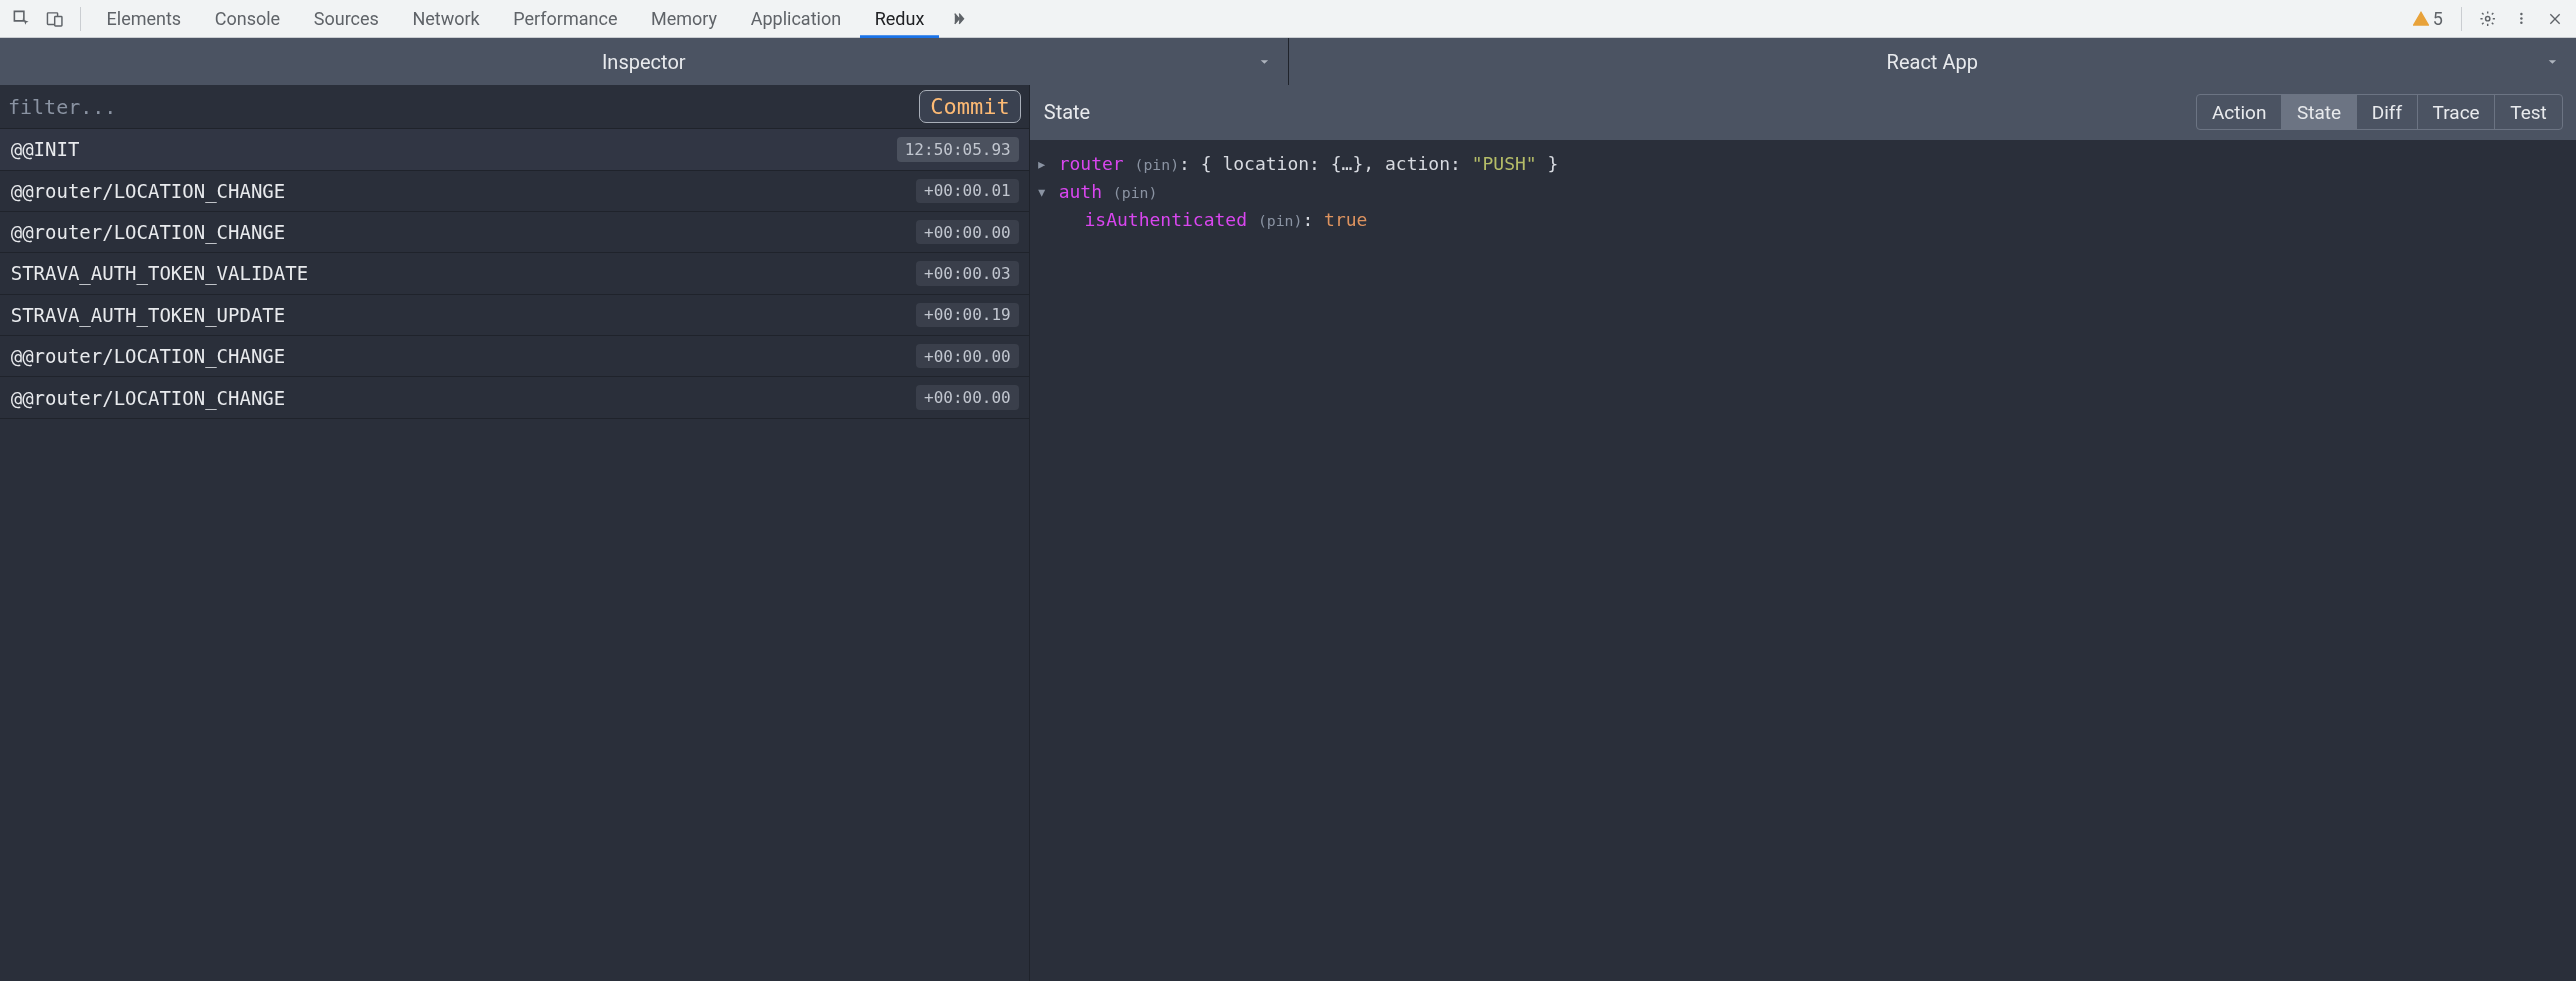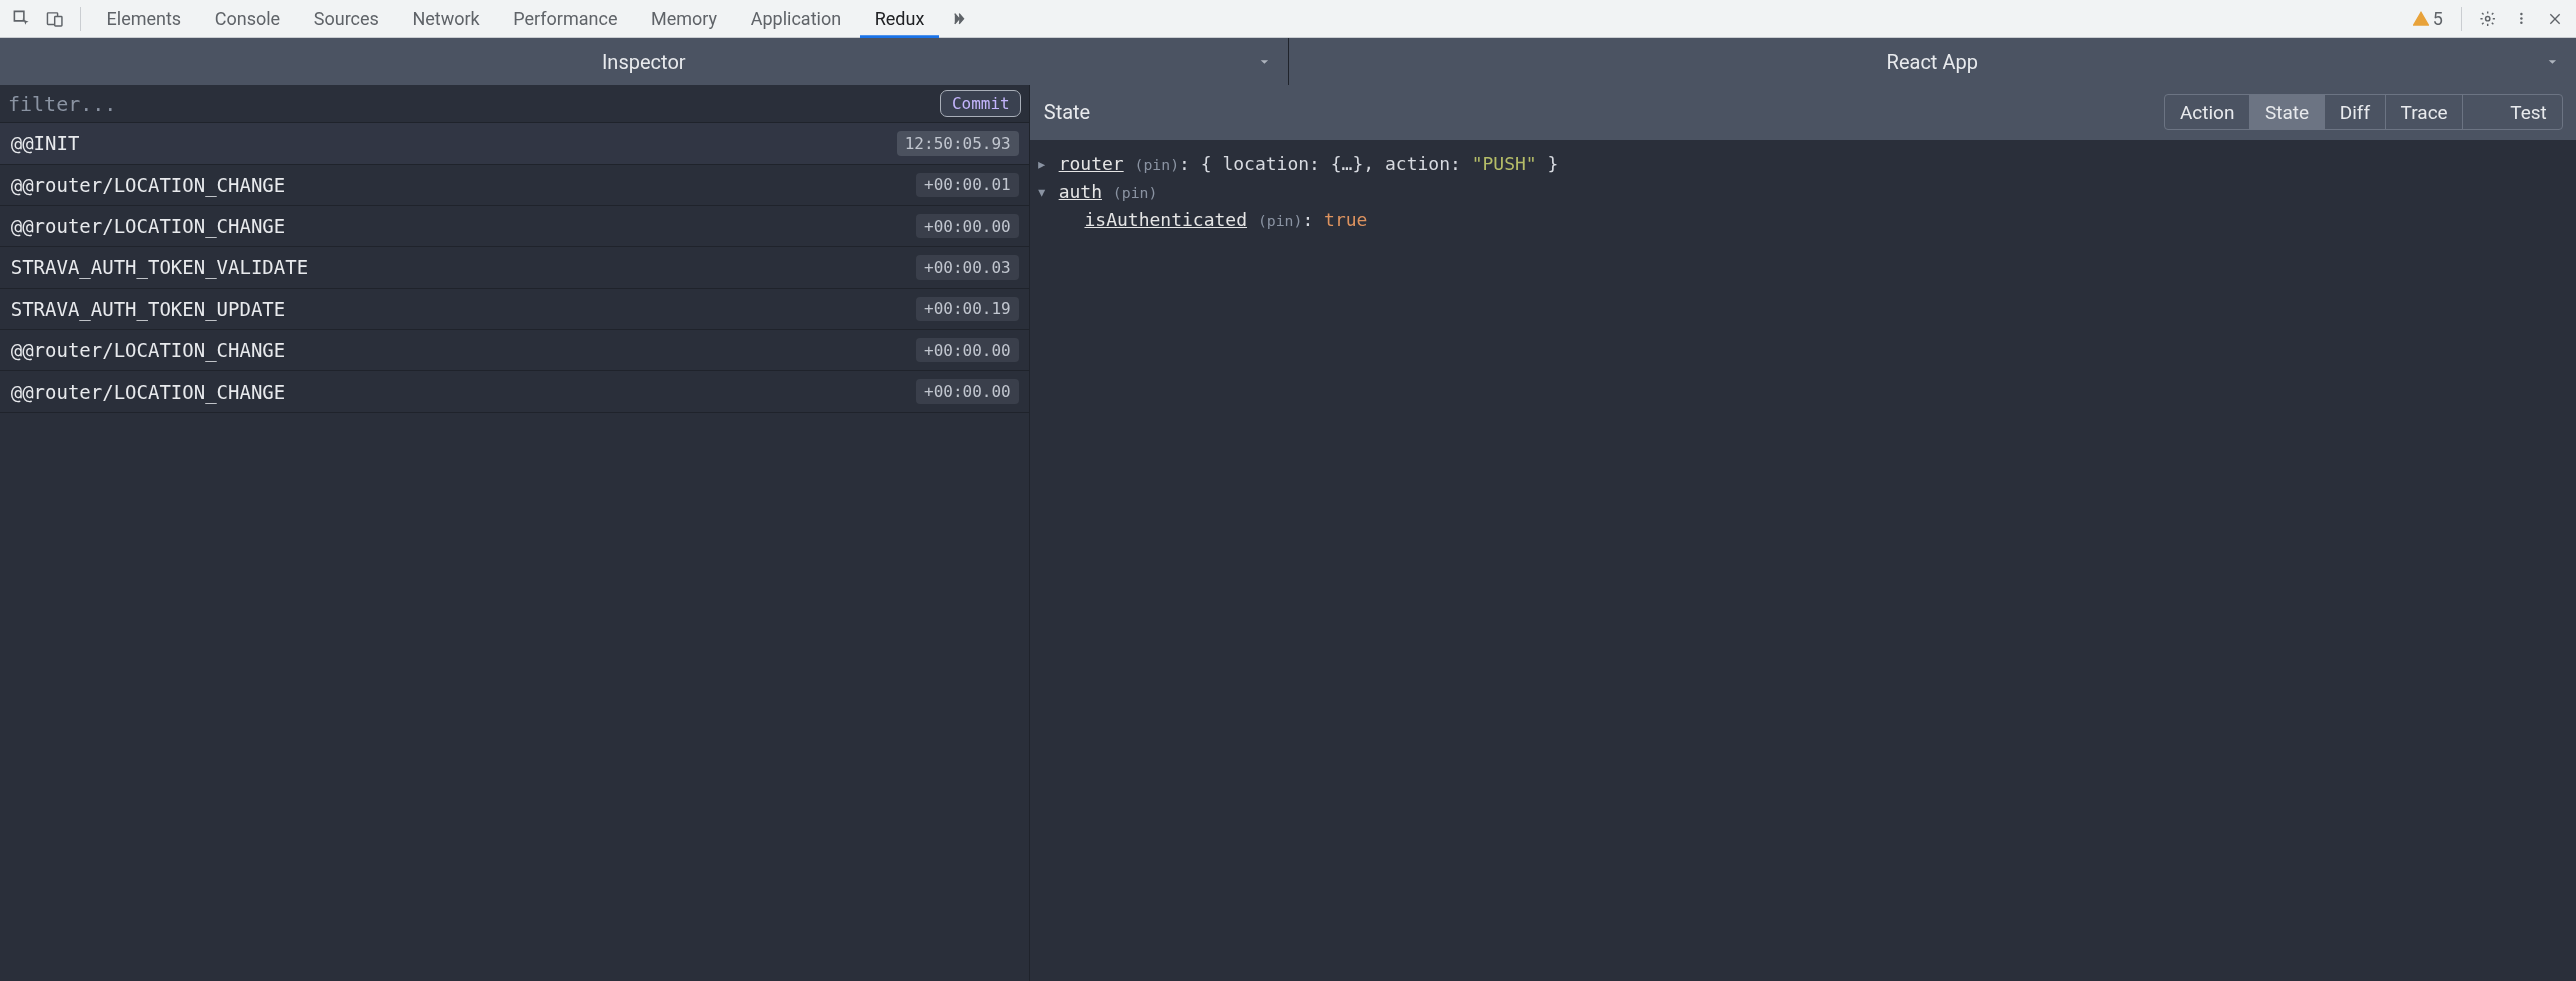--- a/index.html
+++ b/index.html
@@ -107,22 +107,22 @@
     background: transparent;
     border: none;
     outline: none;
     color: #d7dae0;
     font-size: 20px;
   }
   .filter-input::placeholder { color: #8a93a2; }
   .commit-btn {
     background: #3a4150;
     border: 1.3px solid #a9afb9;
-    color: #c4b5fd;
-    font-size: 16px;
+    color: #fdba74;
+    font-size: 22px;
     padding: 2.7px 10.7px;
     border-radius: 7px;
   }
 
   
   .action-list { flex: 1; overflow: auto; }
   .action-row {
     display: flex; align-items: center; justify-content: space-between;
     padding: 8px 10.7px;
     border-bottom: 0.7px solid #1f232b;
@@ -154,21 +154,21 @@
     border: 1px solid #6c7483;
     border-radius: 4px;
     overflow: hidden;
   }
   .seg {
     padding: 5.4px 14.8px;
     font-size: 19px;
     color: #e8eaed;
     border-right: 1px solid #6c7483;
   }
-  .seg:last-child { border-right: none; margin-left: 32px; }
+  .seg:last-child { border-right: none; }
   .seg.active { background: #6c7483; }
 
   
   .view-tabs {
     display: flex;
     background: #3a4150;
     height: 46px;
   }
   .view-tab {
     width: 107px;
@@ -179,21 +179,21 @@
 
   
   .tree-view {
     flex: 1;
     padding: 10.7px 5.4px;
     font-size: 18px;
     line-height: 1.55;
     overflow: auto;
   }
   .tree-line { white-space: pre; }
-  .tok-key   { color: #e5e5e5; text-decoration: underline; }
+  .tok-key   { color: #d946ef; }
   .tok-punc  { color: #d7dae0; }
   .tok-str   { color: #b5bd68; }
   .tok-true  { color: #de935f; }
   .tok-dim   { color: #8a93a2; font-size: 14.8px; }
   .arrow     { color: #8a93a2; display:inline-block; width: 12px; text-align:center; }
   .indent    { display:inline-block; width: 27px; }
 
   svg { display: block; }
 </style>
 </head>

